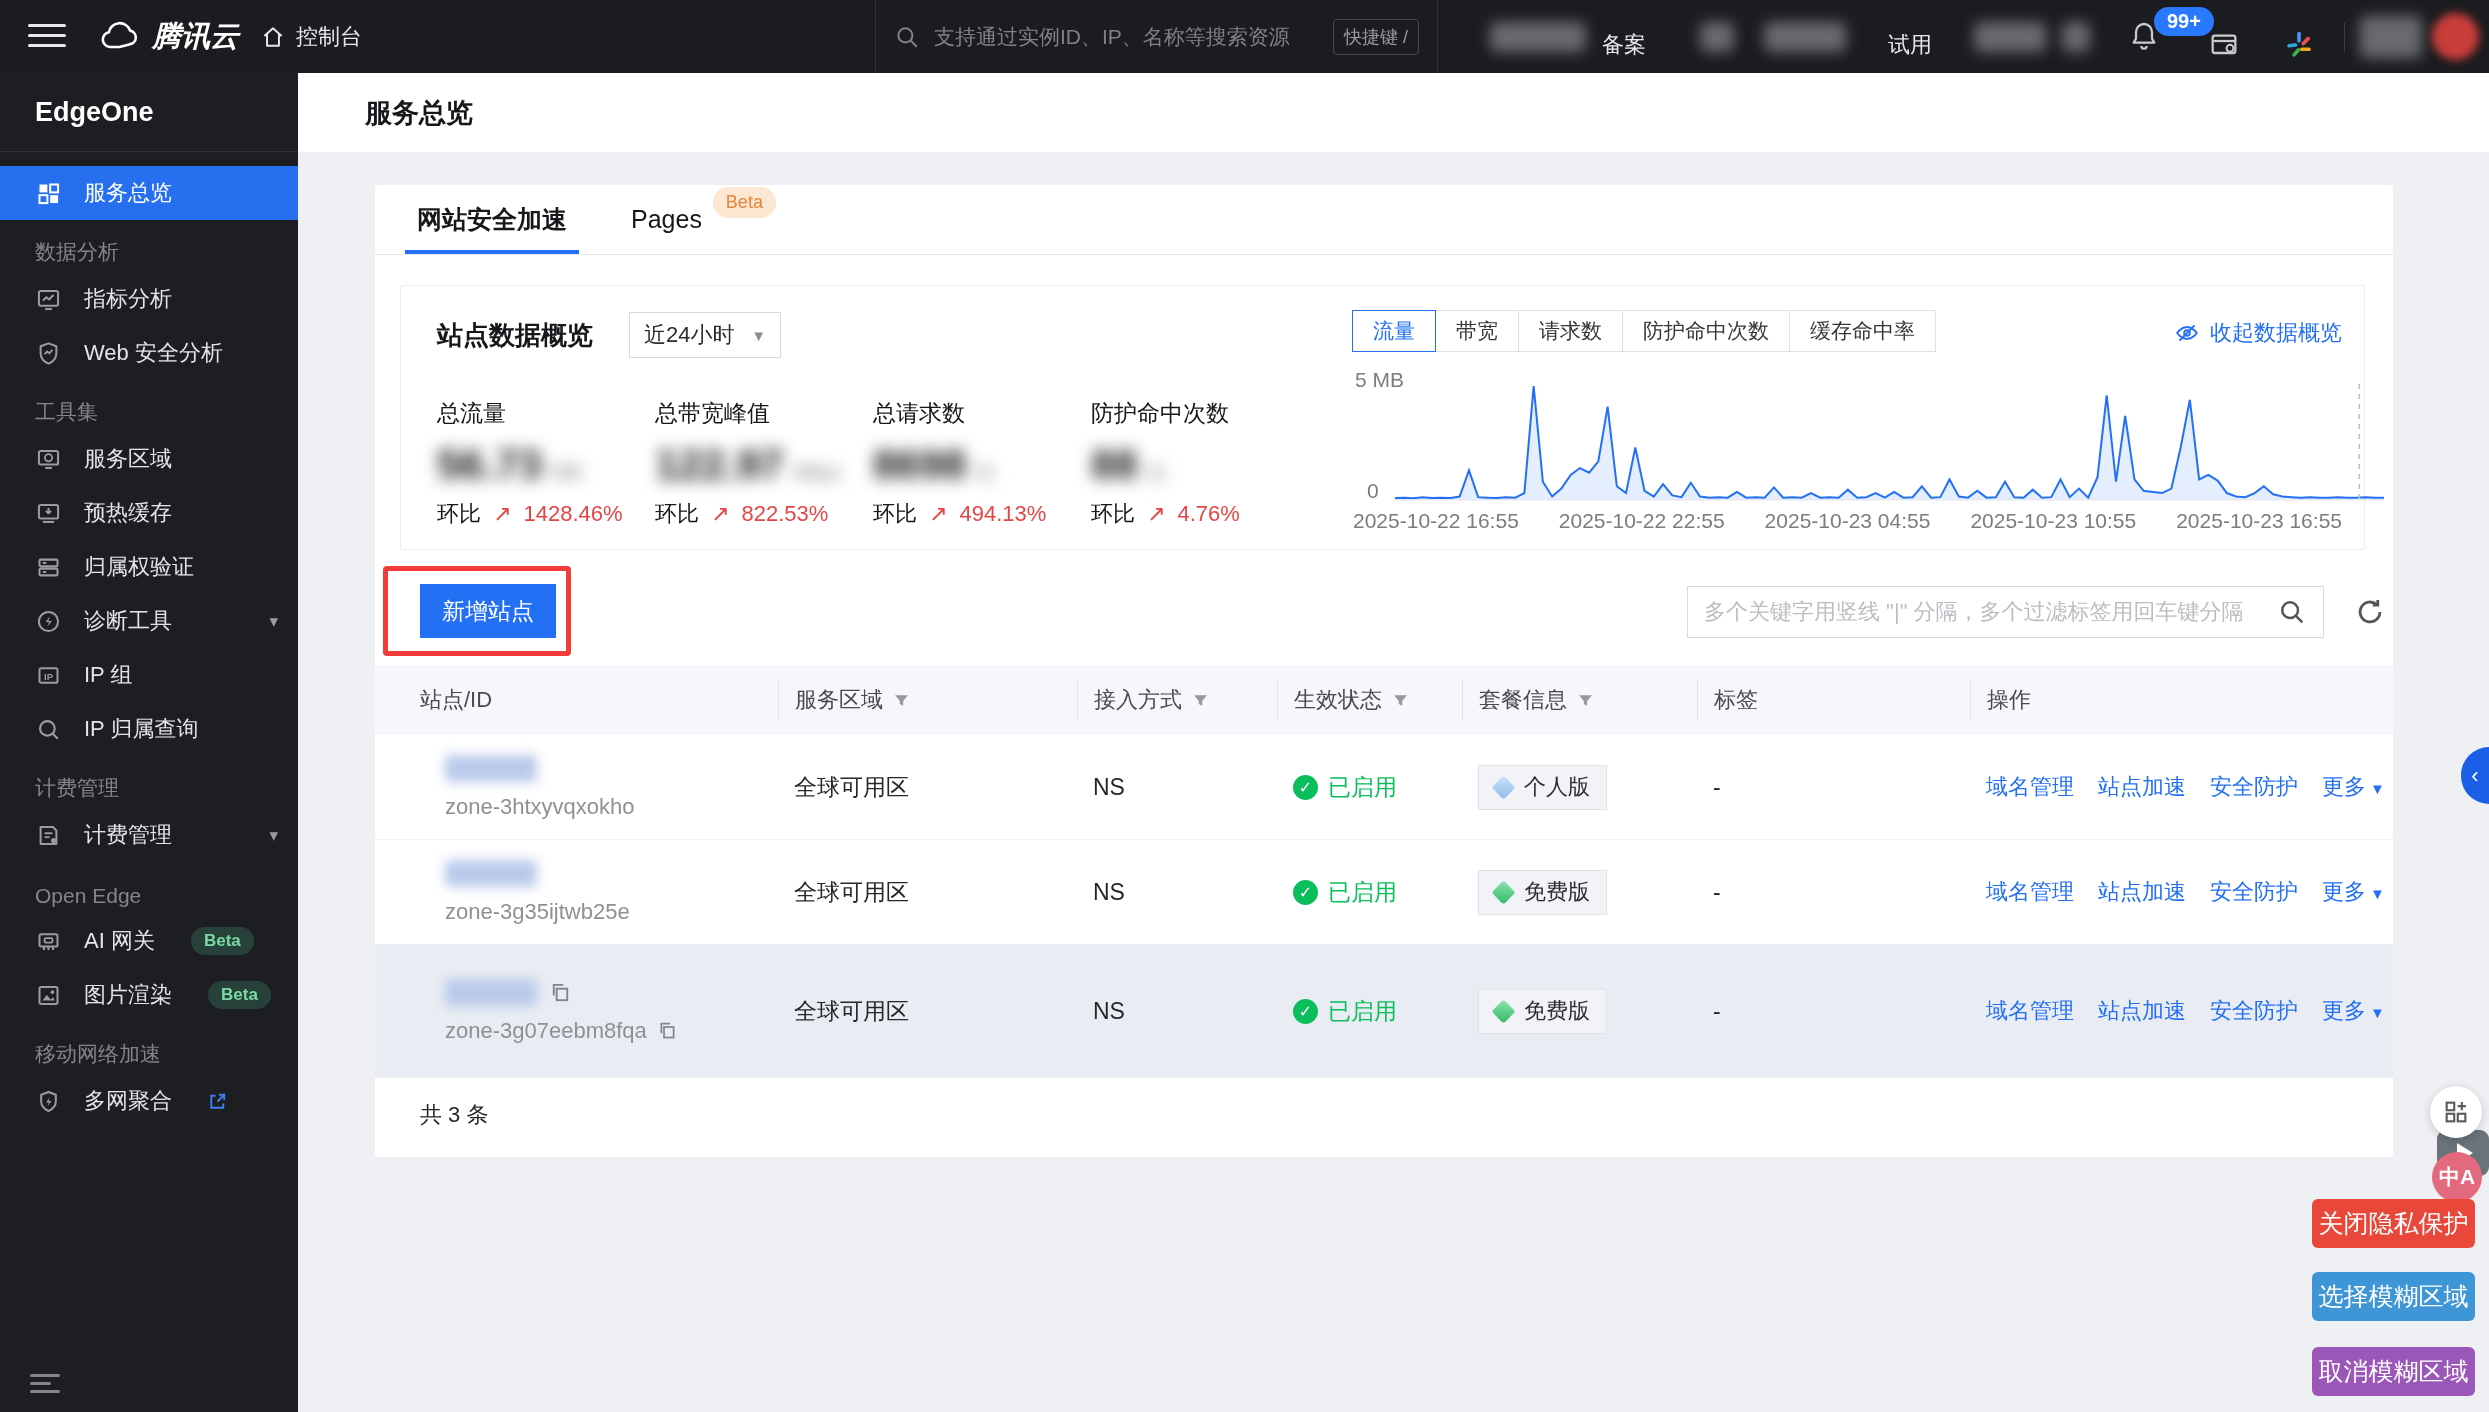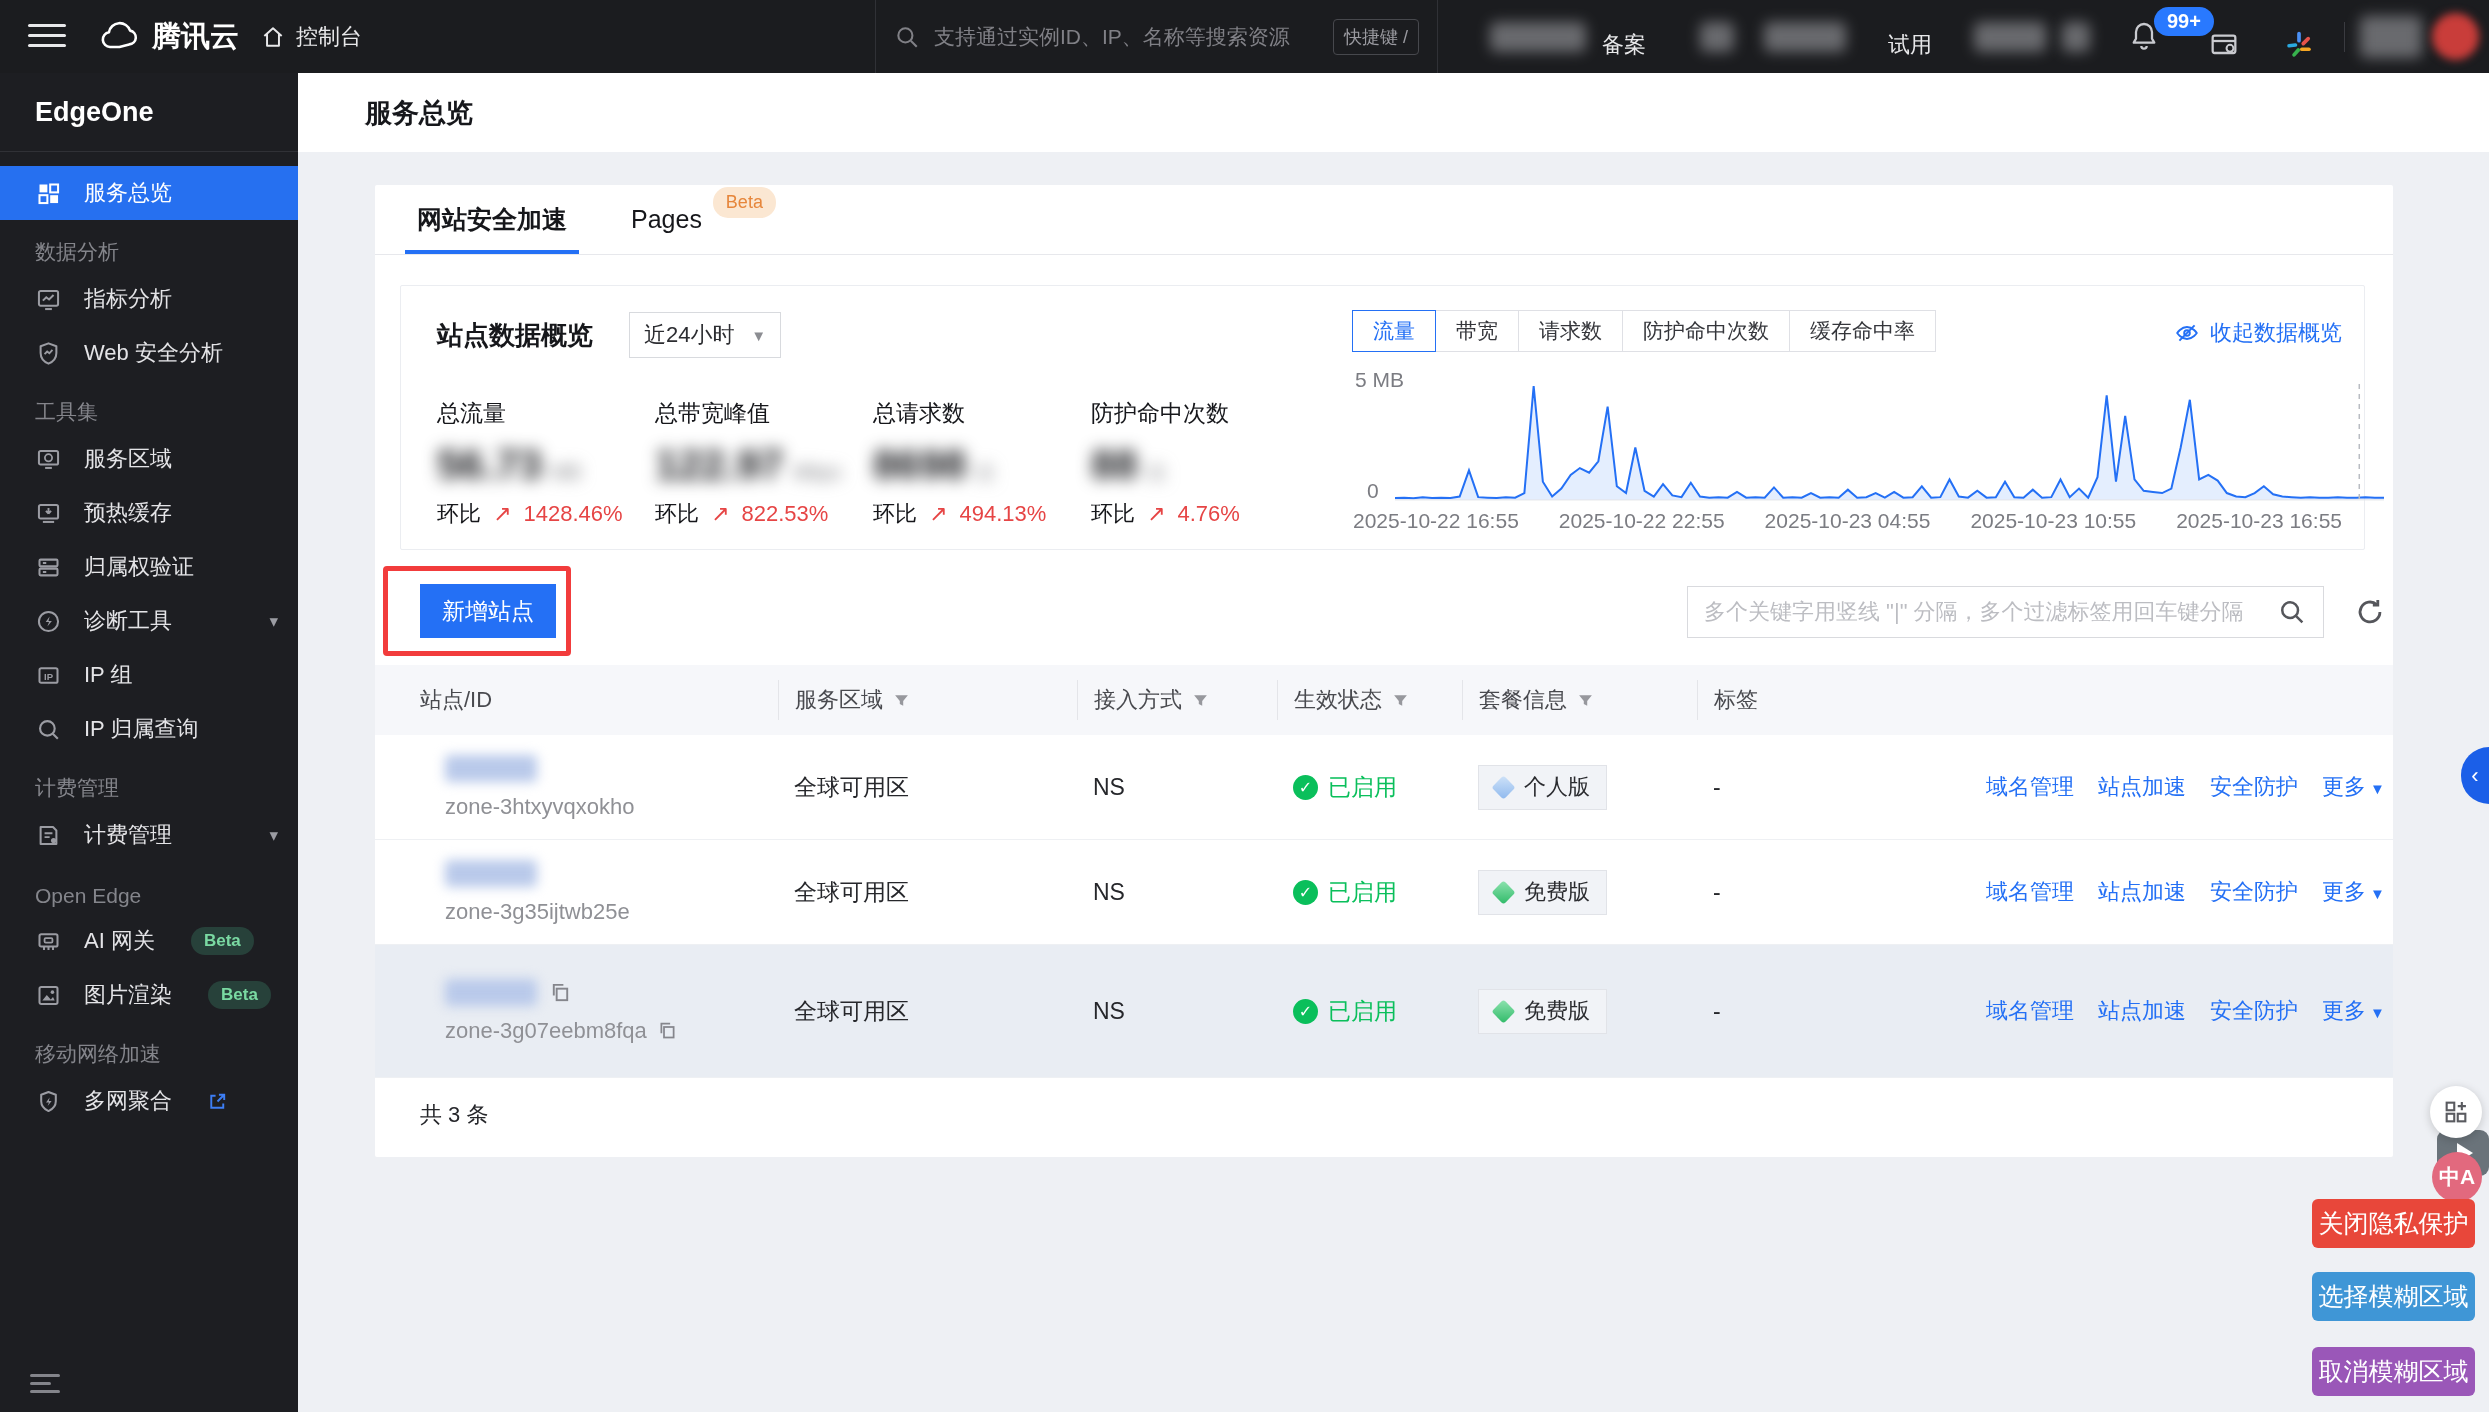--- a/index.html
+++ b/index.html
@@ -6,21 +6,21 @@
   html,body { width:2489px; height:1412px; }
   body { position:relative; overflow:hidden; background:#eef0f4;
          font-family:"Liberation Sans","DejaVu Sans",sans-serif; }
 
   
   .topbar { position:absolute; top:0; left:0; width:2489px; height:73px;
             background:#1b1c1f; color:#e8e8ea; z-index:40; }
   .tb-menu { position:absolute; left:28px; top:24px; width:38px; height:26px; cursor:pointer; }
   .tb-menu span { display:block; height:3px; background:#e8e8ea; margin-bottom:7px; border-radius:2px; }
   .tb-brand { position:absolute; left:100px; top:0; height:73px; display:flex; align-items:center; gap:12px;
-              font-size:29px; font-weight:bold; color:#fff; }
+              font-size:29px; font-weight:bold; color:#fff;font-style:italic; }
   .tb-console { position:absolute; left:260px; top:0; height:73px; display:flex; align-items:center; gap:10px;
                 font-size:22px; color:#e8e8ea; cursor:pointer; }
   .tb-search { position:absolute; left:875px; top:0; width:563px; height:73px;
                border-left:1px solid #303136; border-right:1px solid #303136;
                display:flex; align-items:center; padding:0 18px; gap:14px; cursor:text; }
   .tb-search .ph { color:#808086; font-size:21px; flex:1; white-space:nowrap; overflow:hidden; }
   .tb-shortcut { border:1px solid #47484d; color:#9a9aa0; border-radius:4px;
                  font-size:18px; padding:5px 10px; white-space:nowrap; }
   .tb-item { position:absolute; top:8px; height:73px; display:flex; align-items:center; font-size:22px; cursor:pointer; }
   .blur-blob { background:#77787c; opacity:.85; filter:blur(7px); border-radius:6px; }
@@ -533,20 +533,23 @@
         </div>
       <div class="th c5">
           <span>套餐信息</span>
         <svg width="17" height="17" viewBox="0 0 16 16">
             <path d="M2 3h12L9.6 8.4V13l-3.2-1.7V8.4z" fill="#97989d"></path>
           </svg>
         </div>
       <div class="th c6">
           <span>标签</span>
         </div>
+      <div class="th c7">
+          <span>操作</span>
+        </div>
     </div>
 
     <div class="trow" style="top:550px;">
       <div class="td c1">
         <span class="site-blob"></span>
         <span class="zone-line">
             <span>zone-3htxyvqxokho</span>
           </span>
       </div>
       <div class="td c2">全球可用区</div>

